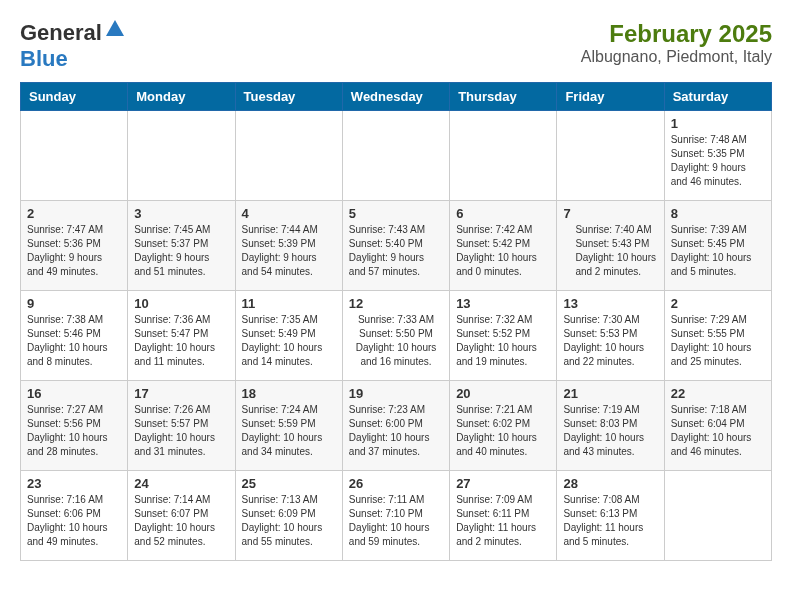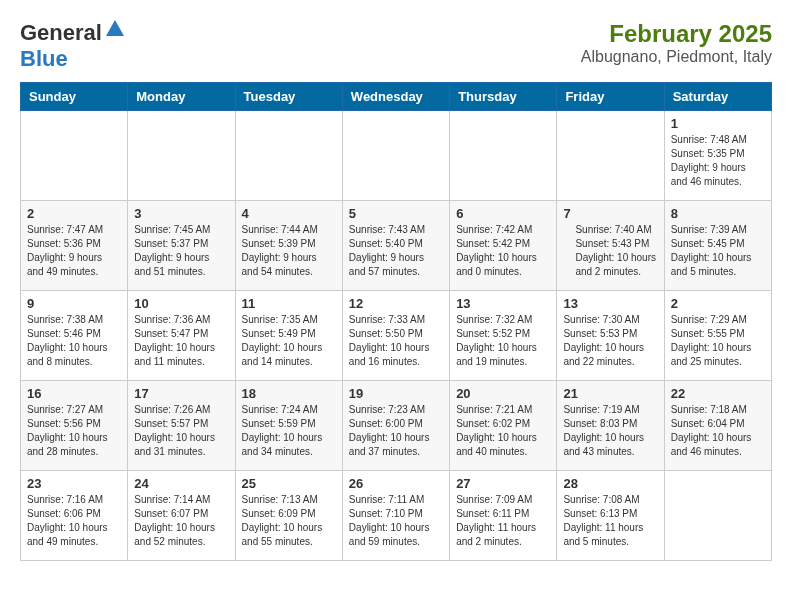--- a/index.html
+++ b/index.html
@@ -185,21 +185,21 @@
 Daylight: 10 hours and 11 minutes.</div>
           </td>
           <td>
             <div class="day-number">11</div>
             <div class="cell-content" style="white-space: pre-line;">Sunrise: 7:35 AM
 Sunset: 5:49 PM
 Daylight: 10 hours and 14 minutes.</div>
           </td>
           <td>
             <div class="day-number">12</div>
-            <div class="cell-content" style="white-space: pre-line;">Sunrise: 7:33 AM
+            <div class="cell-content" style="white-space: pre-line; text-align: center;">Sunrise: 7:33 AM
 Sunset: 5:50 PM
 Daylight: 10 hours and 16 minutes.</div>
           </td>
           <td>
             <div class="day-number">13</div>
             <div class="cell-content" style="white-space: pre-line;">Sunrise: 7:32 AM
 Sunset: 5:52 PM
 Daylight: 10 hours and 19 minutes.</div>
           </td>
           <td>

